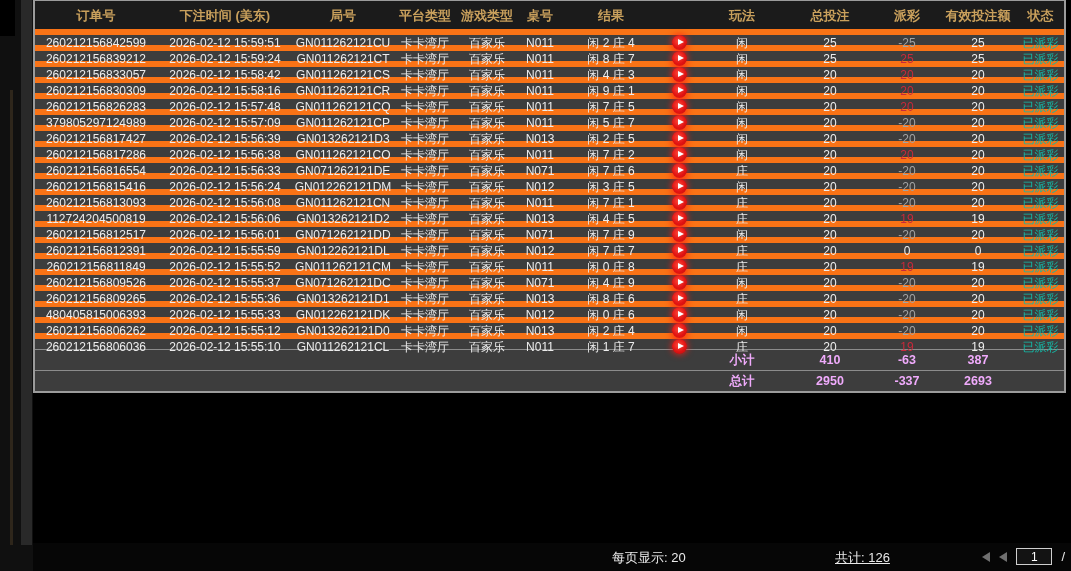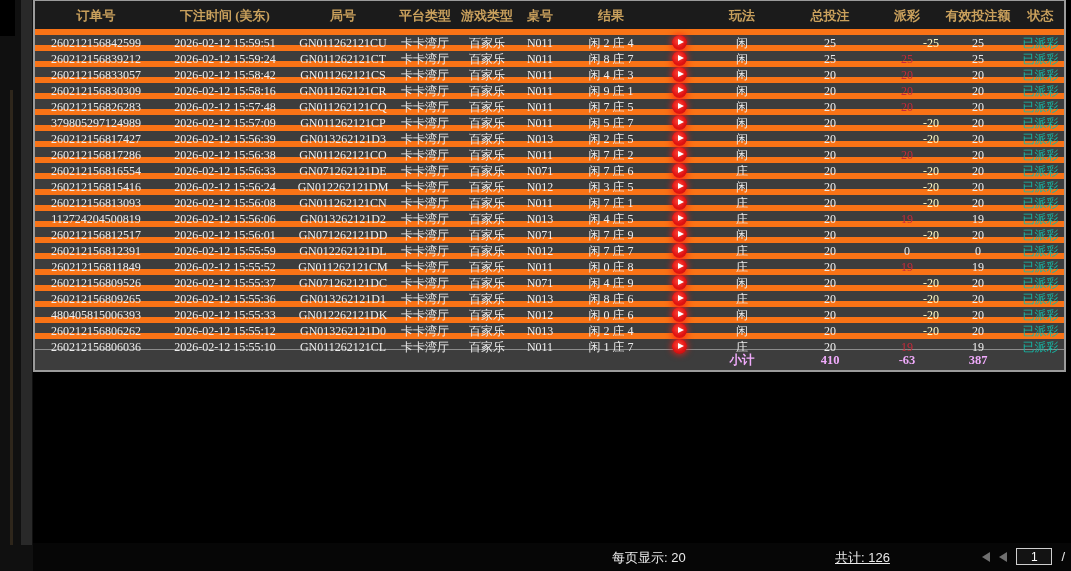--- a/index.html
+++ b/index.html
@@ -11,28 +11,28 @@
   .left-strip { position:absolute; left:0; top:0; width:33px; height:571px; background:#101010; }
   .strip-band { position:absolute; left:21px; top:0; width:11px; height:545px; background:#292929; }
   .strip-notch { position:absolute; left:0; top:0; width:15px; height:36px; background:#000; }
   .strip-line { position:absolute; left:10px; top:90px; width:3px; height:455px; background:#2e261b; }
 
   
   .table-wrap { position:absolute; left:33px; top:0; width:1033px; background:#3d3d3d;
     border:2px solid #9b9b9b; border-top:1px solid #9b9b9b; }
   .grid-row { display:grid;
     grid-template-columns:122px 136px 100px 64px 60px 46px 96px 40px 86px 90px 64px 78px 1fr;
-    align-items:center;font-family:Liberation Serif, serif; }
+    align-items:center; }
   .thead-row { height:28px; background:#1b1b1b; }
   .thead-row .cell { color:#c9a05c; font-weight:bold; font-size:13px; }
   .data-row { height:16px; background:#3d3d3d; border-top:6px solid #f97316; }
   .total-row { height:21px; background:#3d3d3d; border-top:1px solid #8c8c8c; }
   .total-row .cell { color:#f0abfc; font-weight:bold; font-size:12.5px; }
   .cell { text-align:center; font-size:12px; color:#ededed; white-space:nowrap; line-height:1; }
-  .cell.neg { color:#fef9c3;text-align:right; }
+  .cell.neg { color:#a3a3a3; }
   .cell.pos { color:#c8293a; }
   .cell.zero { color:#ededed; }
   .cell.status { color:#14b8a6; }
 
   .play-icon { display:inline-block; width:15px; height:15px; border-radius:50%;
     background:radial-gradient(circle at 45% 40%, #ff4a3a 0%, #e01313 55%, #b40d0d 100%);
     box-shadow:0 0 6px 1px rgba(255,30,20,.75); position:relative; cursor:pointer; vertical-align:middle; }
   .play-icon::after { content:""; position:absolute; left:6px; top:4px; width:0; height:0;
     border-top:3.5px solid transparent; border-bottom:3.5px solid transparent; border-left:6px solid #fff; }
 
@@ -385,20 +385,35 @@
         <div class="cell"></div>
         <div class="cell"></div>
         <div class="cell"></div>
         <div class="cell"></div>
         <div class="cell">小计</div>
         <div class="cell">410</div>
         <div class="cell">-63</div>
         <div class="cell">387</div>
         <div class="cell"></div>
       </div>
+    <div class="grid-row total-row" id="grandtotal-row">
+        <div class="cell"></div>
+        <div class="cell"></div>
+        <div class="cell"></div>
+        <div class="cell"></div>
+        <div class="cell"></div>
+        <div class="cell"></div>
+        <div class="cell"></div>
+        <div class="cell"></div>
+        <div class="cell">总计</div>
+        <div class="cell">2950</div>
+        <div class="cell">-337</div>
+        <div class="cell">2693</div>
+        <div class="cell"></div>
+      </div>
   </div>
 
   <div class="footer">
     <span class="lbl" id="per-page">每页显示: 20</span>
     <span class="lbl" id="total-count">共计: 126</span>
     <div class="pager">
       <span class="tri"></span>
       <span class="tri"></span>
       <input class="page-input" value="1" style="">
       <span class="slash">/</span>

